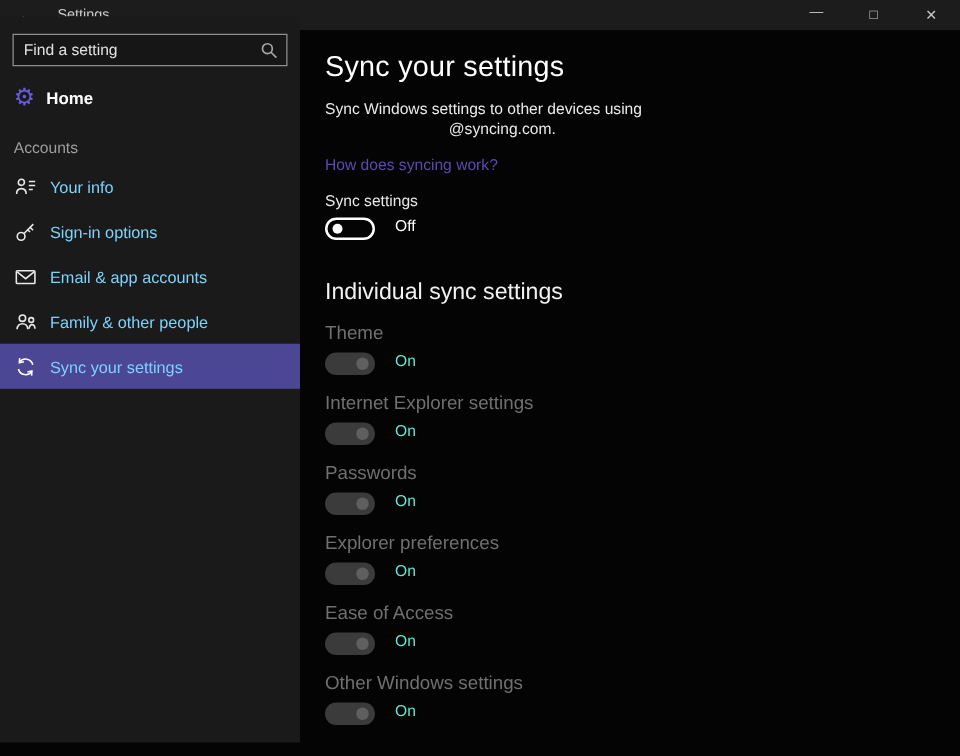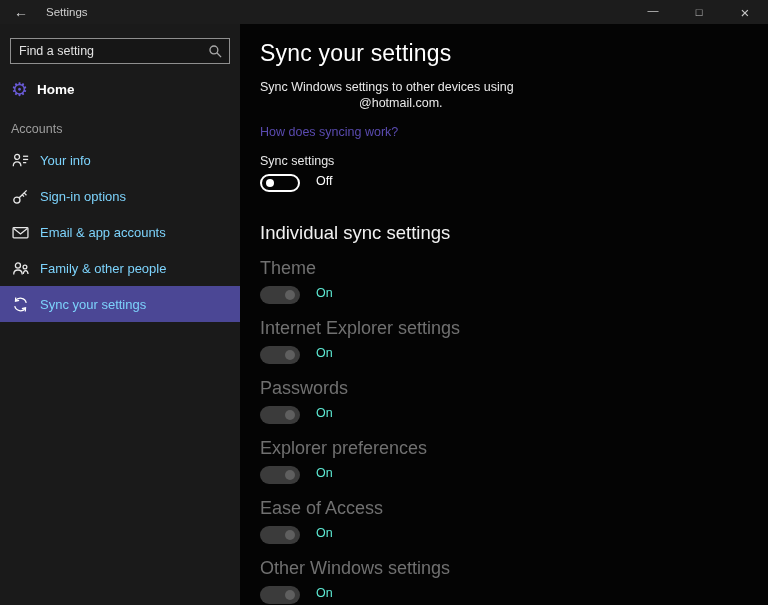--- a/index.html
+++ b/index.html
@@ -22,21 +22,21 @@
   .tb-spacer { flex:1; }
   .tb-btn {
     width:46px; height:24px; display:flex; align-items:center; justify-content:center;
     color:#c8c8c8; font-size:12px;
   }
   .tb-btn.min span { font-size:11px; position:relative; top:-2px; }
   .tb-btn.max span { font-size:11px; }
   .tb-btn.close span { font-size:15px; }
   
   .sidebar {
-    position:absolute; top:24px; left:0; width:240px; height:581px;
+    position:absolute; top:13px; left:0; width:240px; height:581px;
     background:#1a1a1a;
   }
   .search-box {
     margin:14px 10px 0 10px; height:26px; border:1px solid #8f8f8f;
     background:#161616; display:flex; align-items:center; padding:0 6px 0 8px;
   }
   .search-box input {
     flex:1; background:transparent; border:none; outline:none;
     color:#e8e8e8; font-size:12.5px; font-family:inherit;
   }
@@ -76,21 +76,21 @@
   }
   .pill.on-disabled { background:#3b3b3b; }
   .pill.on-disabled .knob {
     position:absolute; right:5px; top:4px; width:10px; height:10px;
     border-radius:50%; background:#5f5f5f;
   }
   .state-label { margin-left:16px; font-size:12.5px; color:#ffffff; }
   .state-label.dim { color:#5eead4; }
   .section-title { margin-top:30px; font-size:18.5px; font-weight:300; color:#f2f2f2; }
   .ind-group { margin-top:14px; }
-  .ind-label { font-size:18px; color:#707070; }
+  .ind-label { font-size:15px; color:#707070; }
   .ind-group .toggle-row { margin-top:7px; }
 </style>
 </head>
 <body>
 
 <div class="titlebar">
   <div class="back-btn">
     <span>←</span>
   </div>
   <div class="tb-title">Settings</div>
@@ -183,21 +183,21 @@
     <span>Sync your settings</span>
   </div>
 </div>
 
 <div class="content">
 
   <div class="page-title">Sync your settings</div>
 
   <div class="desc">
     <span>Sync Windows settings to other devices using</span>
-    <span class="line2">@hotmail.com.</span>
+    <span class="line2">@syncing.com.</span>
   </div>
 
   <div class="link">How does syncing work?</div>
 
   <div class="master-label">Sync settings</div>
   <div class="toggle-row">
     <div class="pill off">
       <div class="knob"></div>
     </div>
     <span class="state-label">Off</span>

